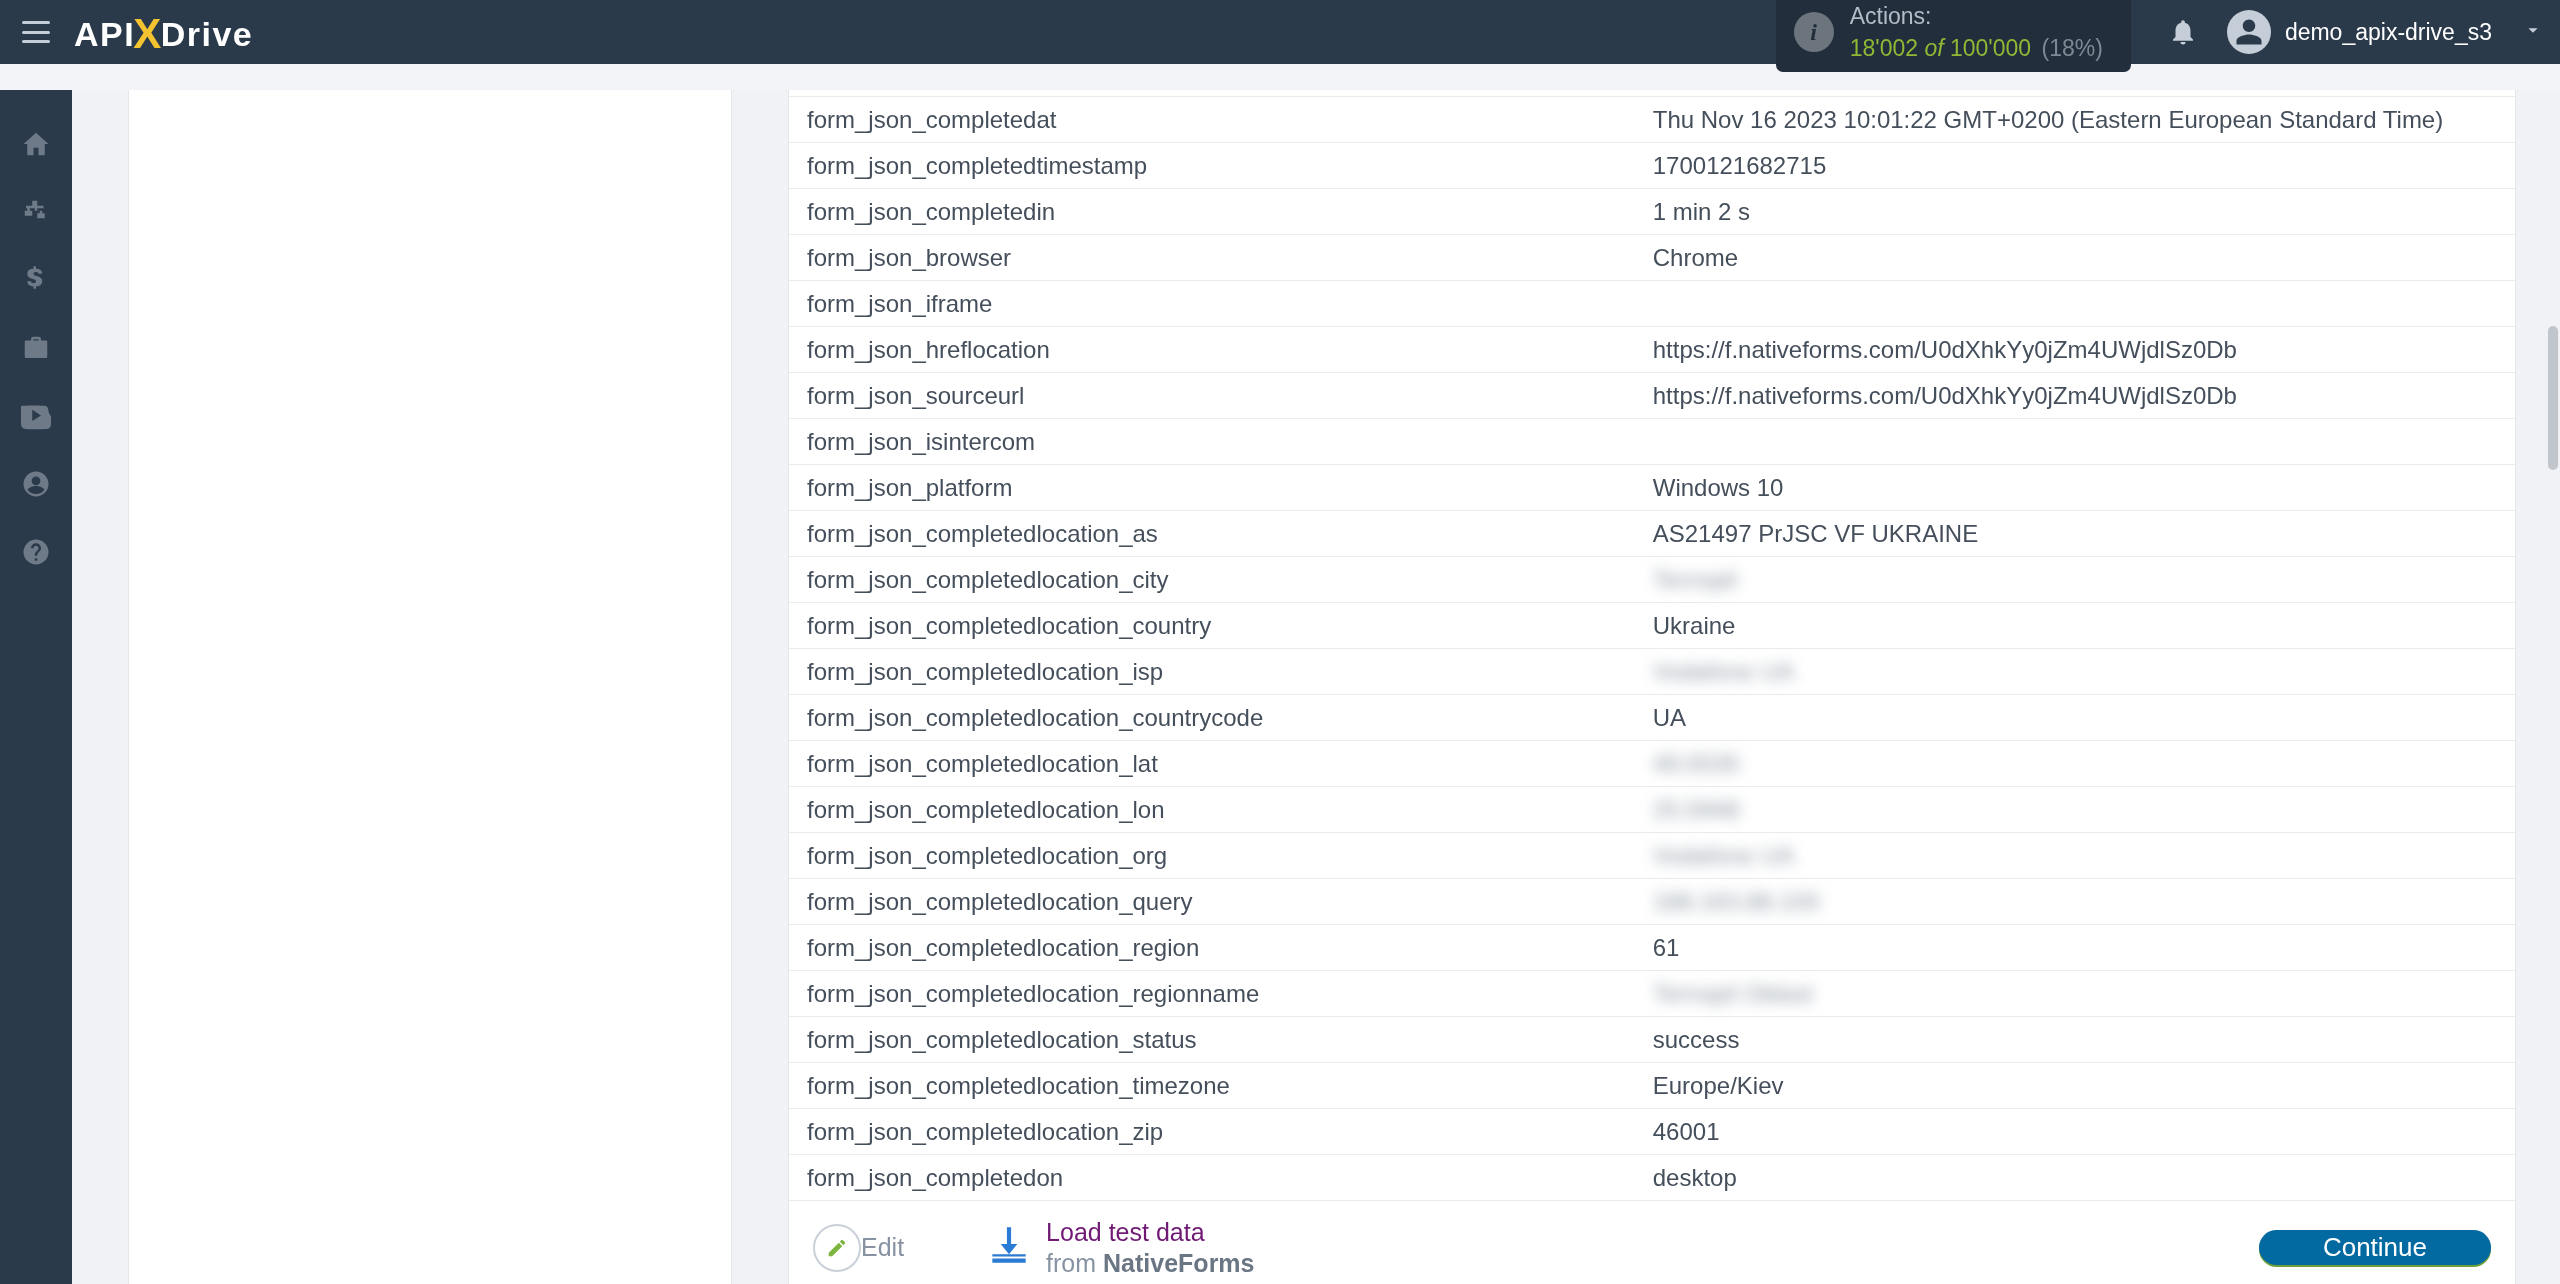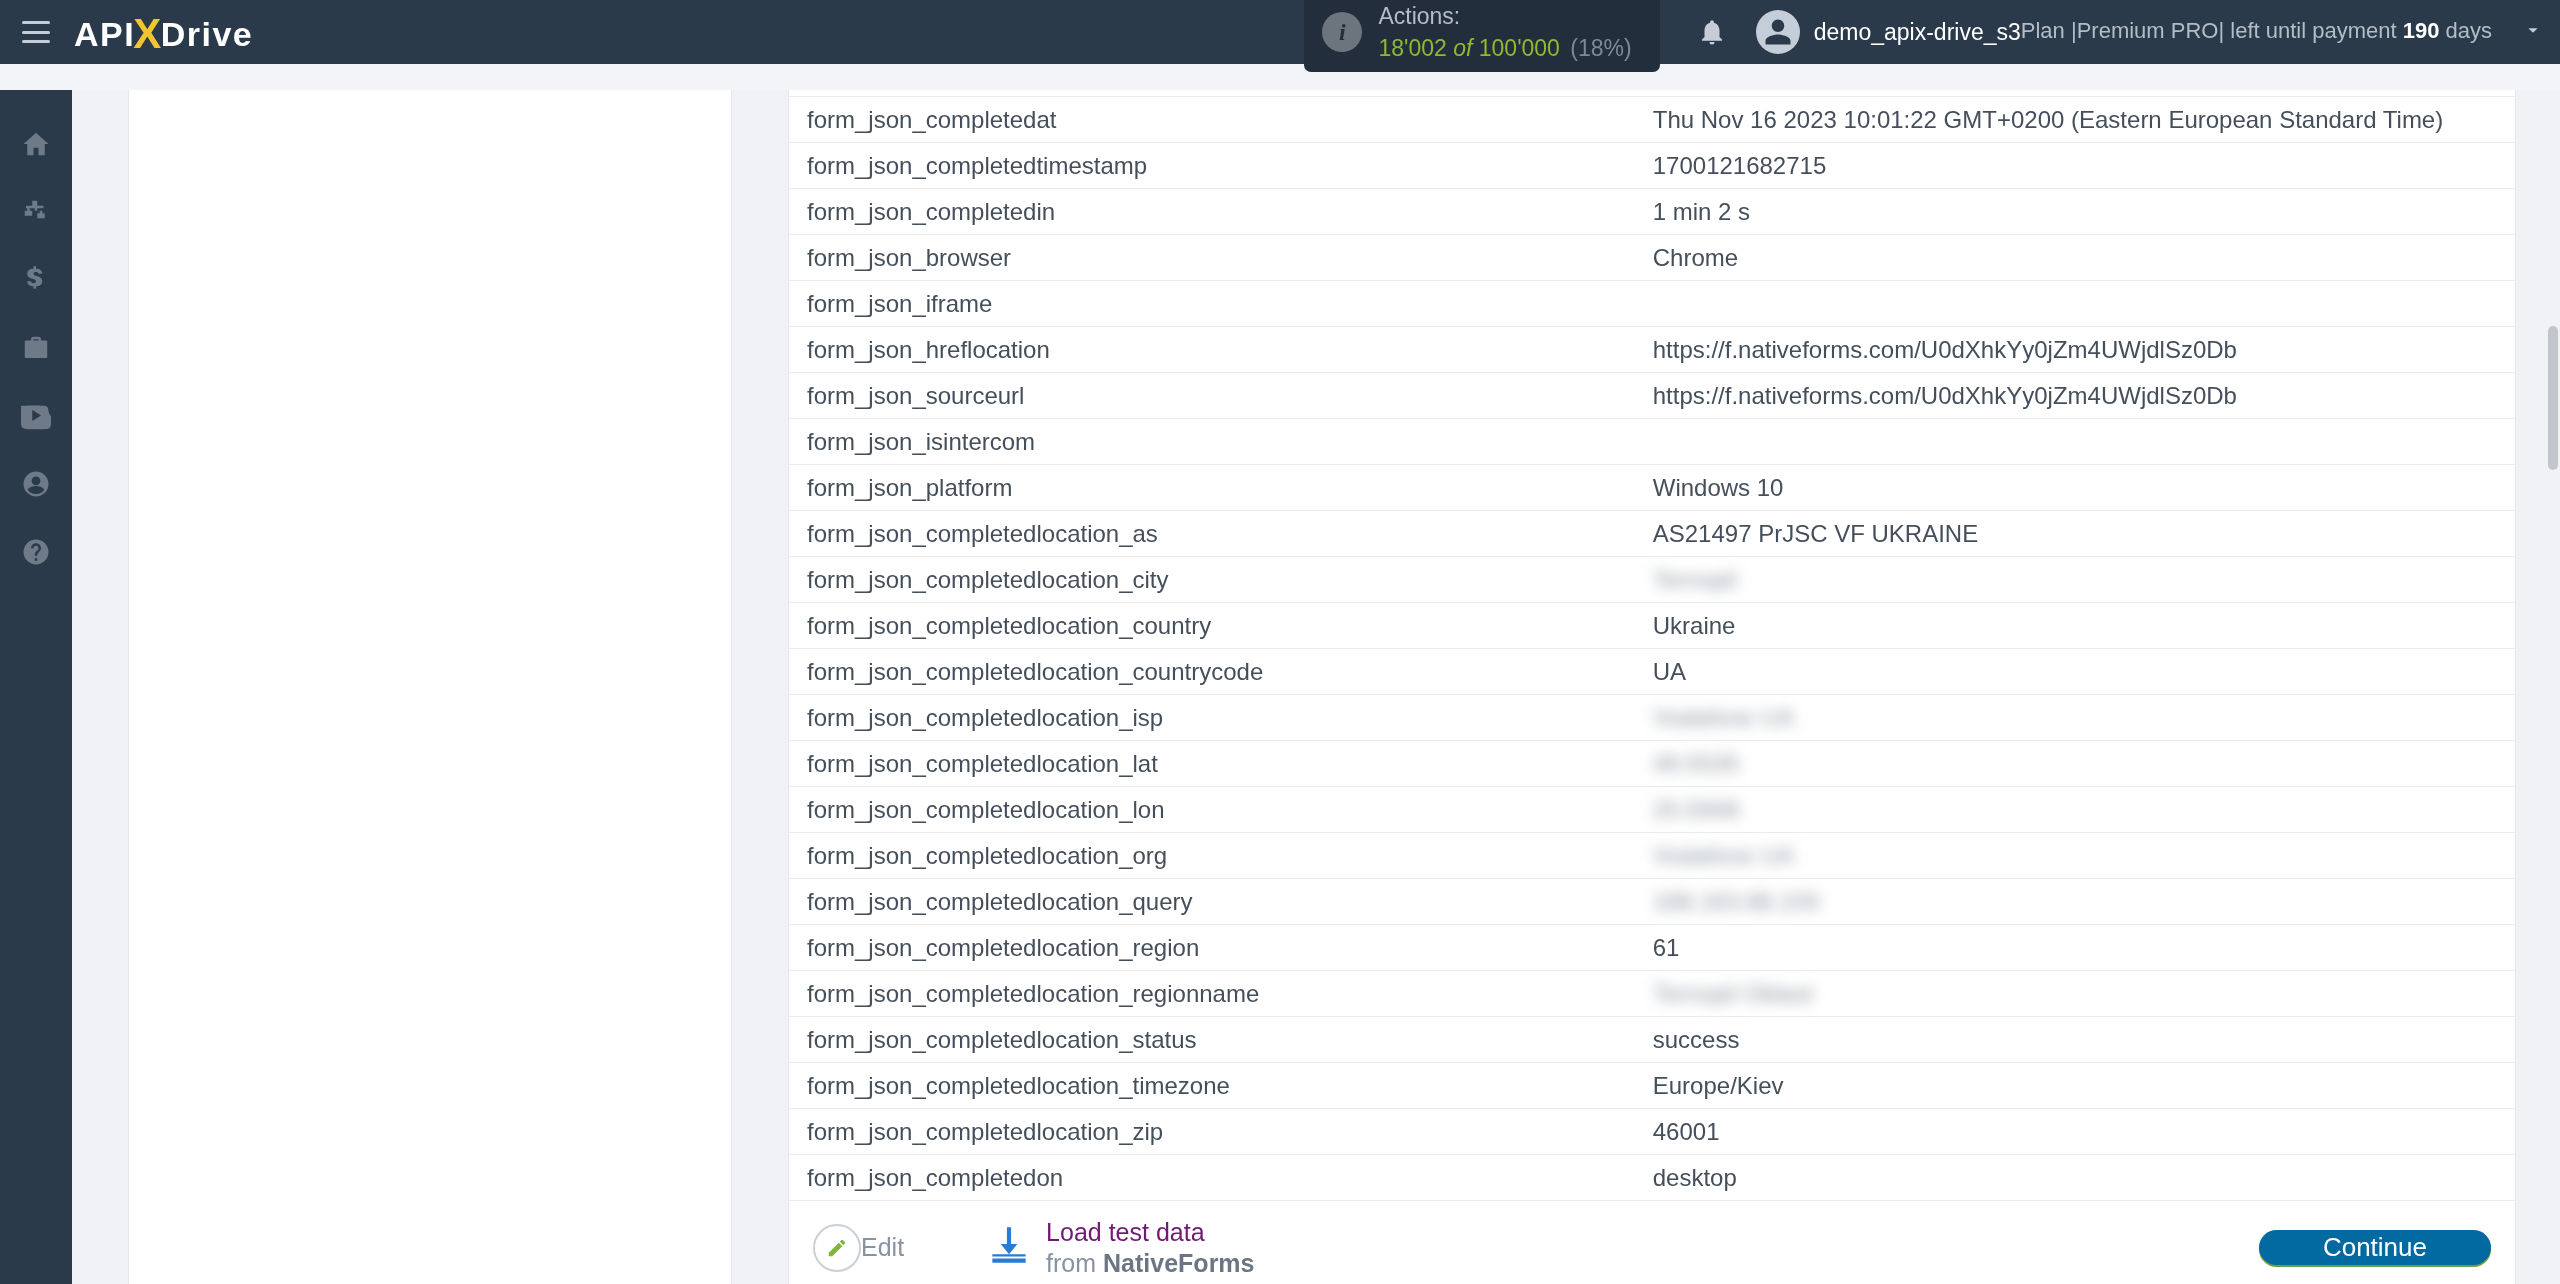--- a/index.html
+++ b/index.html
@@ -109,21 +109,20 @@
       </svg>
   </div>
   <div class="user-block">
     <div class="avatar">
       <svg viewBox="0 0 24 24">
           <path d="M12 12c2.7 0 5-2.3 5-5s-2.3-5-5-5-5 2.3-5 5 2.3 5 5 5zm0 2c-3.3 0-10 1.7-10 5v3h20v-3c0-3.3-6.7-5-10-5z"></path>
         </svg>
     </div>
     <div class="user-txt">
       <span class="user-name">demo_apix-drive_s3</span>
-      <span class="user-plan"><span>Plan |Premium PRO| left until payment </span><span class="days-b">190</span><span> days</span></span>
     </div>
   </div>
   <div class="chev-down">
     <svg viewBox="0 0 24 24">
         <path d="M7 10l5 5 5-5z"></path>
       </svg>
   </div>
 </div>
 
 <div class="sidebar">
@@ -215,26 +214,26 @@
           </tr>
           <tr>
             <td class="key">form_json_completedlocation_city</td>
             <td class="val"><span class="blur">Ternopil</span></td>
           </tr>
           <tr>
             <td class="key">form_json_completedlocation_country</td>
             <td class="val"><span>Ukraine</span></td>
           </tr>
           <tr>
+            <td class="key">form_json_completedlocation_isp</td>
+            <td class="val"><span class="blur">Vodafone UA</span></td>
+          </tr>
+          <tr>
             <td class="key">form_json_completedlocation_countrycode</td>
             <td class="val"><span>UA</span></td>
-          </tr>
-          <tr>
-            <td class="key">form_json_completedlocation_isp</td>
-            <td class="val"><span class="blur">Vodafone UA</span></td>
           </tr>
           <tr>
             <td class="key">form_json_completedlocation_lat</td>
             <td class="val"><span class="blur">49.5535</span></td>
           </tr>
           <tr>
             <td class="key">form_json_completedlocation_lon</td>
             <td class="val"><span class="blur">25.5948</span></td>
           </tr>
           <tr>

